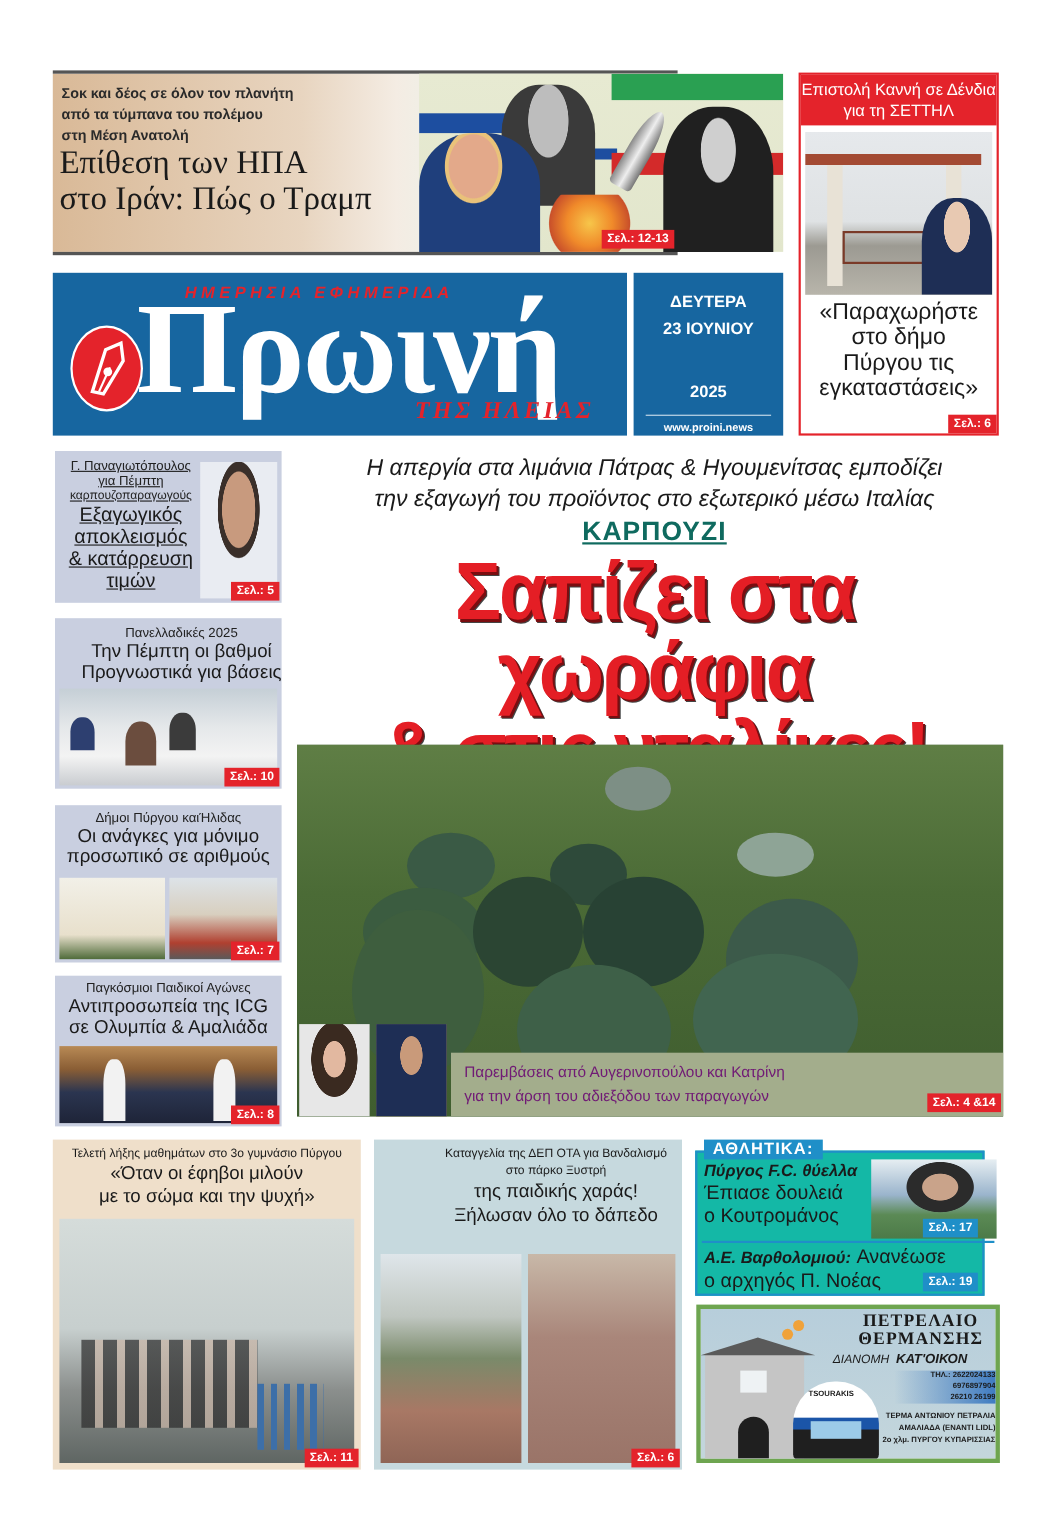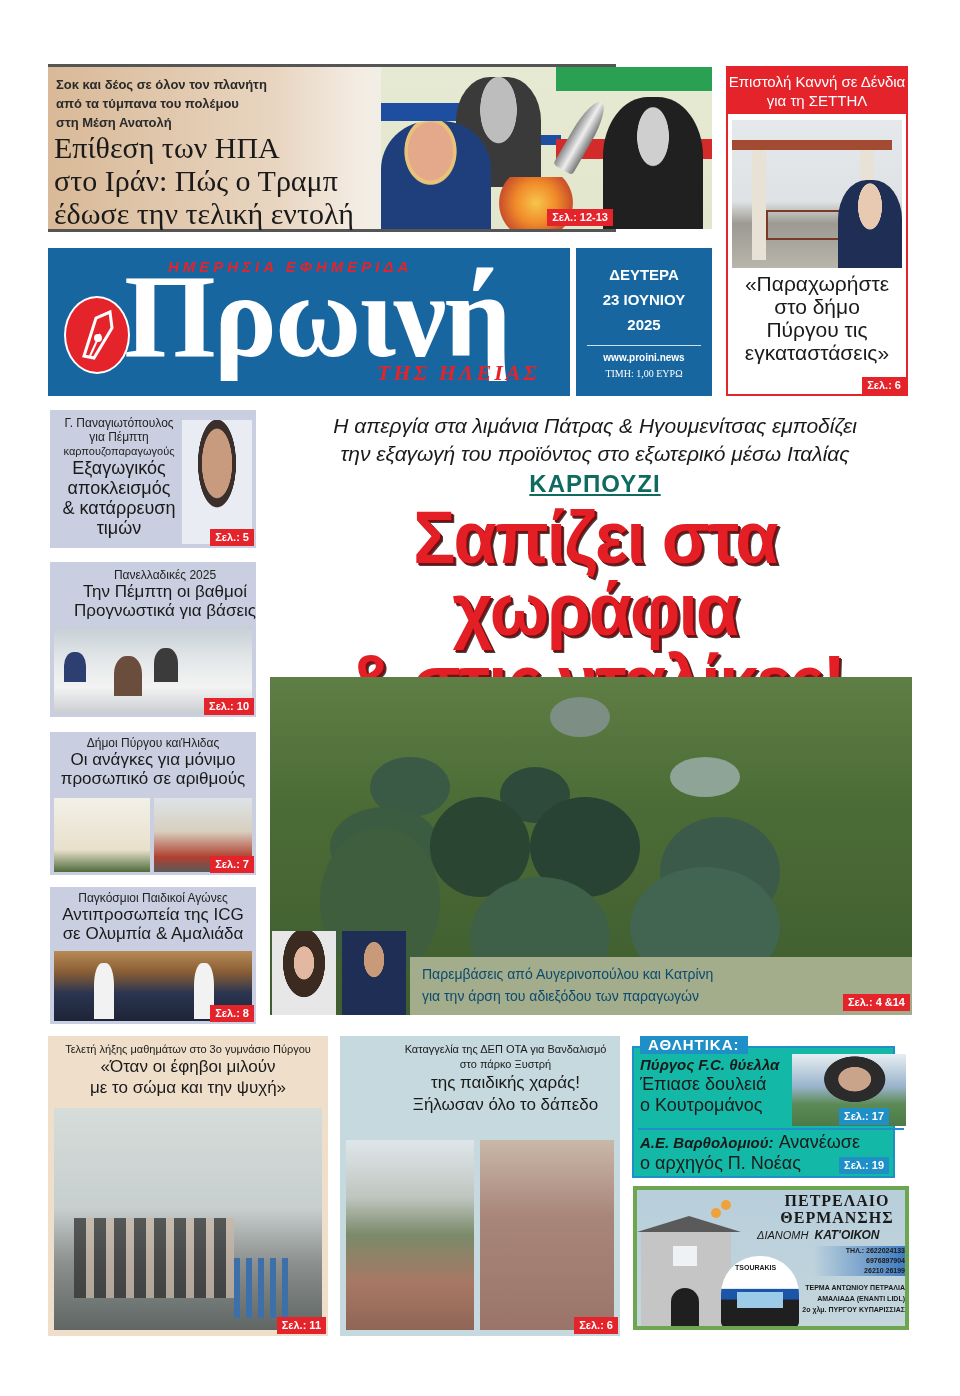--- a/index.html
+++ b/index.html
@@ -44,21 +44,20 @@
 
 <div id="top-story" class="abs">
   <div class="kicker">
     <div>Σοκ και δέος σε όλον τον πλανήτη</div>
     <div>από τα τύμπανα του πολέμου</div>
     <div>στη Μέση Ανατολή</div>
   </div>
   <div class="headline">
     <div>Επίθεση των ΗΠΑ</div>
     <div>στο Ιράν: Πώς ο Τραμπ</div>
-    <div style="white-space:nowrap">έδωσε την τελική εντολή</div>
   </div>
   <div id="top-photo">
 
     <div class="abs" style="left:0;top:36px;width:150px;height:18px;background:#1d4ea0;"></div>
     <div class="abs" style="left:40px;top:68px;width:140px;height:10px;background:#1d4ea0;"></div>
     <div class="abs" style="left:175px;top:0;width:156px;height:24px;background:#2aa052;"></div>
     <div class="abs" style="left:175px;top:72px;width:156px;height:20px;background:#d32a2a;"></div>
 
     <div class="abs" style="left:75px;top:10px;width:85px;height:110px;background:radial-gradient(ellipse at 50% 30%,#bdbdbd 0 30%,#3a3a3a 31% 100%);border-radius:40% 40% 0 0;"></div>
     <div class="abs" style="left:0;top:54px;width:110px;height:108px;background:radial-gradient(ellipse at 45% 28%,#e3a98a 0 26%,#e9c27a 27% 30%,#1f3f7c 31% 100%);border-radius:45% 45% 0 0;"></div>
@@ -98,28 +97,28 @@
       <line x1="24" y1="58" x2="34" y2="36" stroke="#fff" stroke-width="2"></line>
     </svg>
   </div>
   <div class="abs" style="left:120px;top:10px;font-size:15px;font-weight:bold;letter-spacing:4px;color:#e4232b;font-style:italic;">ΗΜΕΡΗΣΙΑ ΕΦΗΜΕΡΙΔΑ</div>
   <div class="abs" style="left:76px;top:-6px;font-family:'Liberation Serif',serif;font-weight:bold;font-size:118px;line-height:150px;color:#ffffff;letter-spacing:-2px;">Πρωινή</div>
   <div class="abs" style="right:30px;top:112px;font-family:'Liberation Serif',serif;font-style:italic;font-weight:bold;font-size:22px;letter-spacing:3px;color:#e4232b;">ΤΗΣ ΗΛΕΙΑΣ</div>
 </div>
 <div id="date-box" class="abs">
   <div style="margin-top:14px;font-family:'Liberation Sans Narrow','Liberation Sans',sans-serif;font-weight:bold;font-size:15px;line-height:25px;">ΔΕΥΤΕΡΑ</div>
   <div style="font-family:'Liberation Sans Narrow','Liberation Sans',sans-serif;font-weight:bold;font-size:15px;line-height:25px;">23 ΙΟΥΝΙΟΥ</div>
-  <div style="font-family:'Liberation Sans Narrow','Liberation Sans',sans-serif;font-weight:bold;font-size:15px;line-height:25px;">2025</div>
+  <div style="font-family:'Liberation Sans Narrow','Liberation Sans',sans-serif;font-weight:bold;font-size:15px;line-height:25px;margin-top:32px;">2025</div>
   <div style="width:114px;height:1px;background:#cfe0ee;margin:8px auto 4px;"></div>
   <div style="font-size:10px;font-weight:bold;line-height:16px;">www.proini.news</div>
   <div style="font-family:'Liberation Serif',serif;font-size:10px;line-height:16px;">ΤΙΜΗ: 1,00 ΕΥΡΩ</div>
 </div>
 
 <div class="side-box" style="left:50px;top:410px;width:206px;height:138px;">
-  <div class="abs" style="left:4px;top:6px;width:130px;">
+  <div class="abs" style="left:4px;top:6px;width:130px;text-decoration:underline;">
     <div class="small">Γ. Παναγιωτόπουλος</div>
     <div class="small">για Πέμπτη</div>
     <div class="small" style="font-size:11px;">καρπουζοπαραγωγούς</div>
     <div class="big" style="font-size:18px;line-height:20px;">Εξαγωγικός</div>
     <div class="big" style="font-size:18px;line-height:20px;">αποκλεισμός</div>
     <div class="big" style="font-size:18px;line-height:20px;">&amp; κατάρρευση</div>
     <div class="big" style="font-size:18px;line-height:20px;">τιμών</div>
   </div>
   <div class="abs" style="left:132px;top:10px;width:70px;height:124px;background:radial-gradient(ellipse at 50% 35%,#c89a7e 0 30%,#3a2f2a 31% 38%,#e9ecf2 39% 100%);"></div>
   <span class="page-ref" style="right:2px;bottom:2px;">Σελ.: 5</span>
@@ -183,21 +182,21 @@
   <div class="abs" style="left:400px;top:80px;width:70px;height:40px;border-radius:50%;background:#8ea496;"></div>
   <div class="abs" style="left:60px;top:130px;width:110px;height:80px;border-radius:50%;background:#3b5c40;"></div>
   <div class="abs" style="left:160px;top:120px;width:100px;height:100px;border-radius:50%;background:#2b4533;"></div>
   <div class="abs" style="left:260px;top:120px;width:110px;height:100px;border-radius:50%;background:#284234;"></div>
   <div class="abs" style="left:390px;top:140px;width:120px;height:110px;border-radius:50%;background:#3c5a4a;"></div>
   <div class="abs" style="left:50px;top:150px;width:120px;height:150px;border-radius:50%;background:#3e5e3e;"></div>
   <div class="abs" style="left:200px;top:200px;width:140px;height:120px;border-radius:50%;background:#3e6048;"></div>
   <div class="abs" style="left:360px;top:190px;width:150px;height:120px;border-radius:50%;background:#416550;"></div>
 
   <div class="abs" style="left:140px;top:280px;width:502px;height:58px;background:#a3ad8c;">
-    <div style="padding:6px 0 0 12px;font-size:14px;line-height:22px;color:#0c4a6e;">
+    <div style="padding:6px 0 0 12px;font-size:14px;line-height:22px;color:#701a75;">
       <div>Παρεμβάσεις από Αυγερινοπούλου και Κατρίνη</div>
       <div>για την άρση του αδιεξόδου των παραγωγών</div>
     </div>
   </div>
   <div class="abs" style="left:2px;top:254px;width:64px;height:84px;background:radial-gradient(ellipse at 50% 38%,#e2b8a0 0 22%,#3a2a20 23% 46%,#e7e7e7 47% 100%);"></div>
   <div class="abs" style="left:72px;top:254px;width:64px;height:84px;background:radial-gradient(ellipse at 50% 34%,#c99a7a 0 22%,#1e2e55 23% 100%),#c89b60;"></div>
   <span class="page-ref" style="right:2px;bottom:4px;">Σελ.: 4 &amp;14</span>
 </div>
 
 <div class="bottom-box" style="left:48px;top:1036px;width:280px;height:300px;background:#efdfca;">

